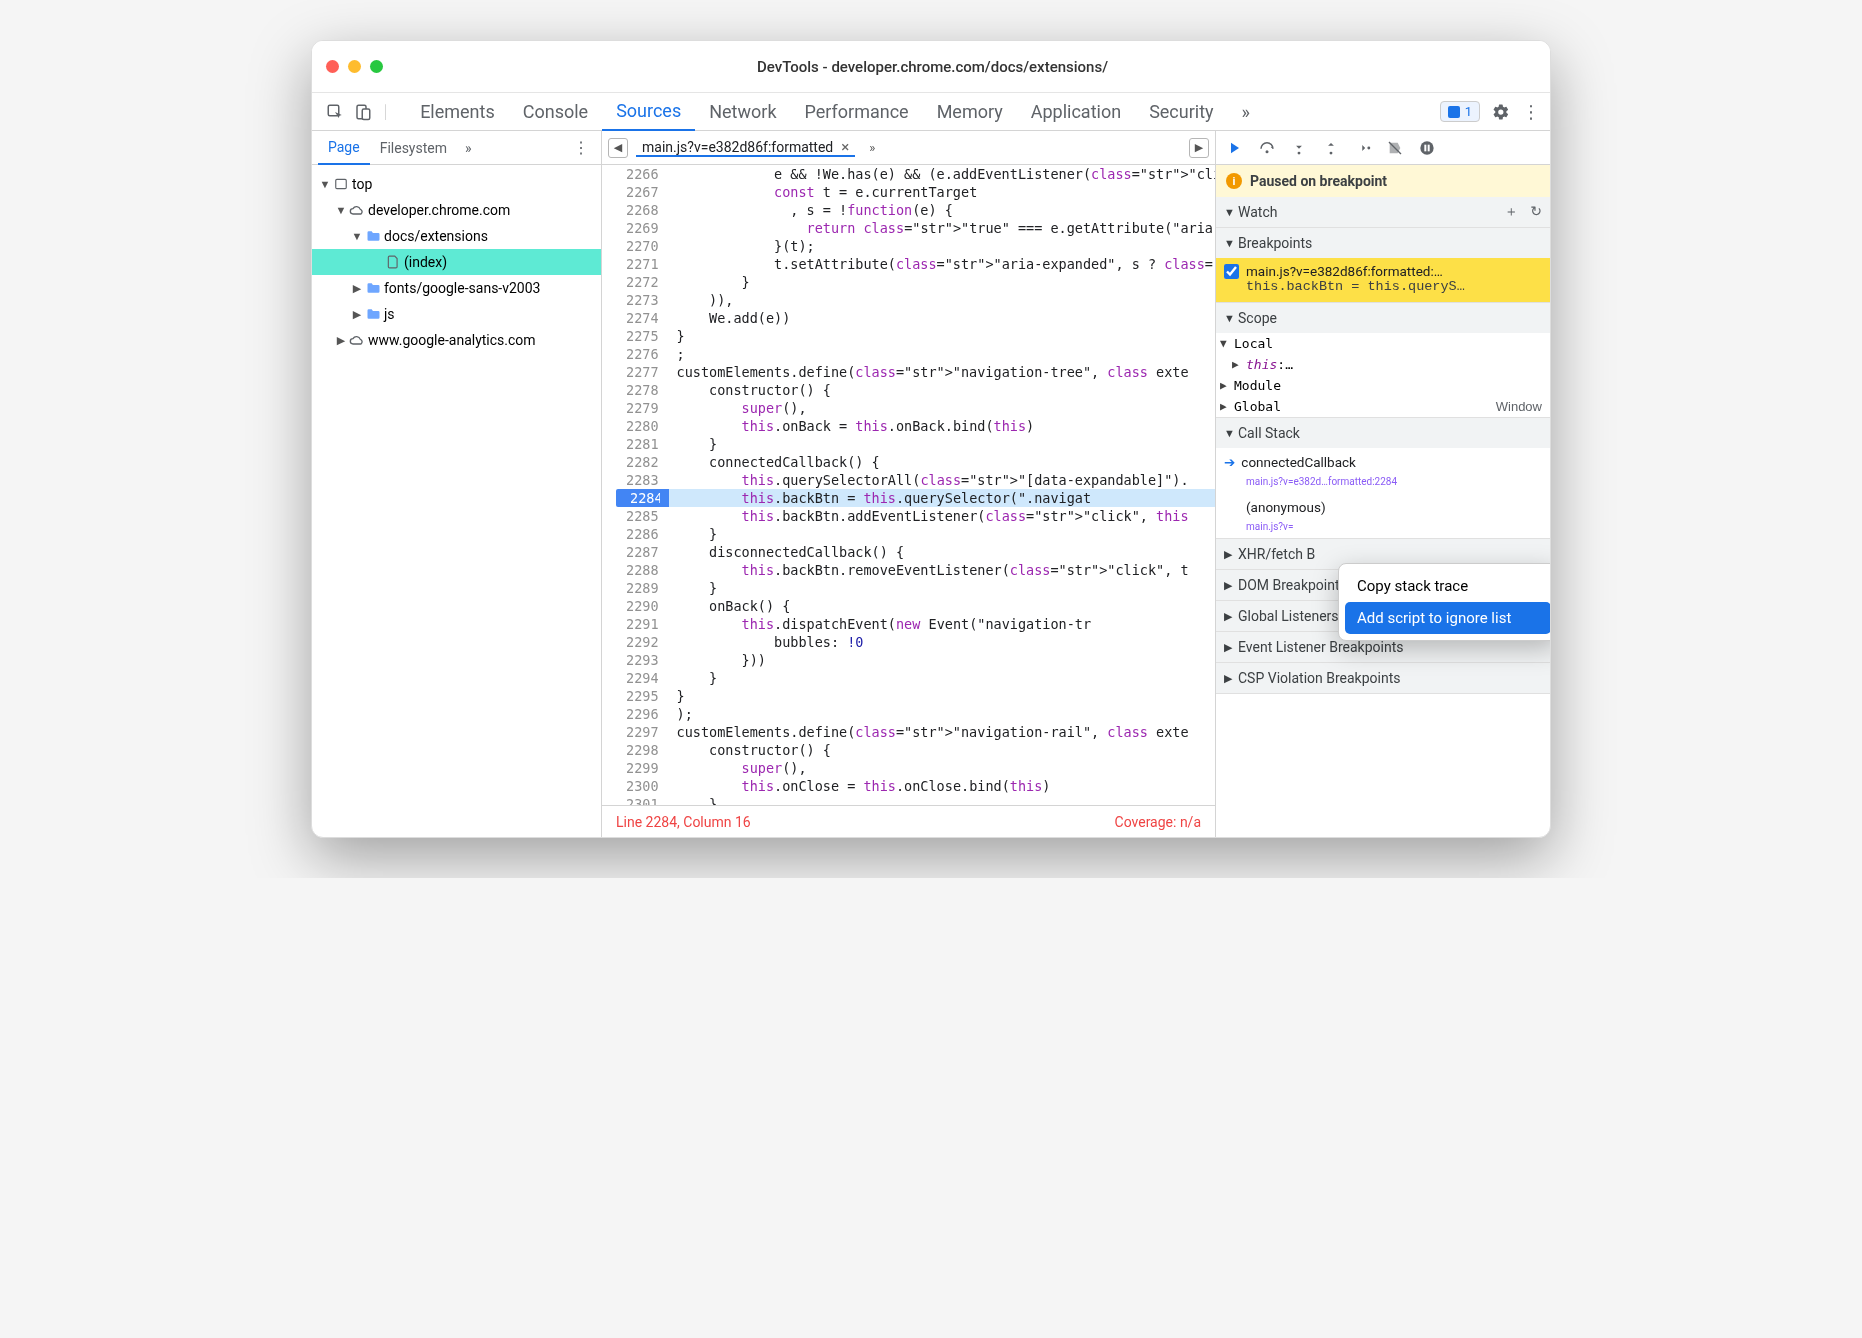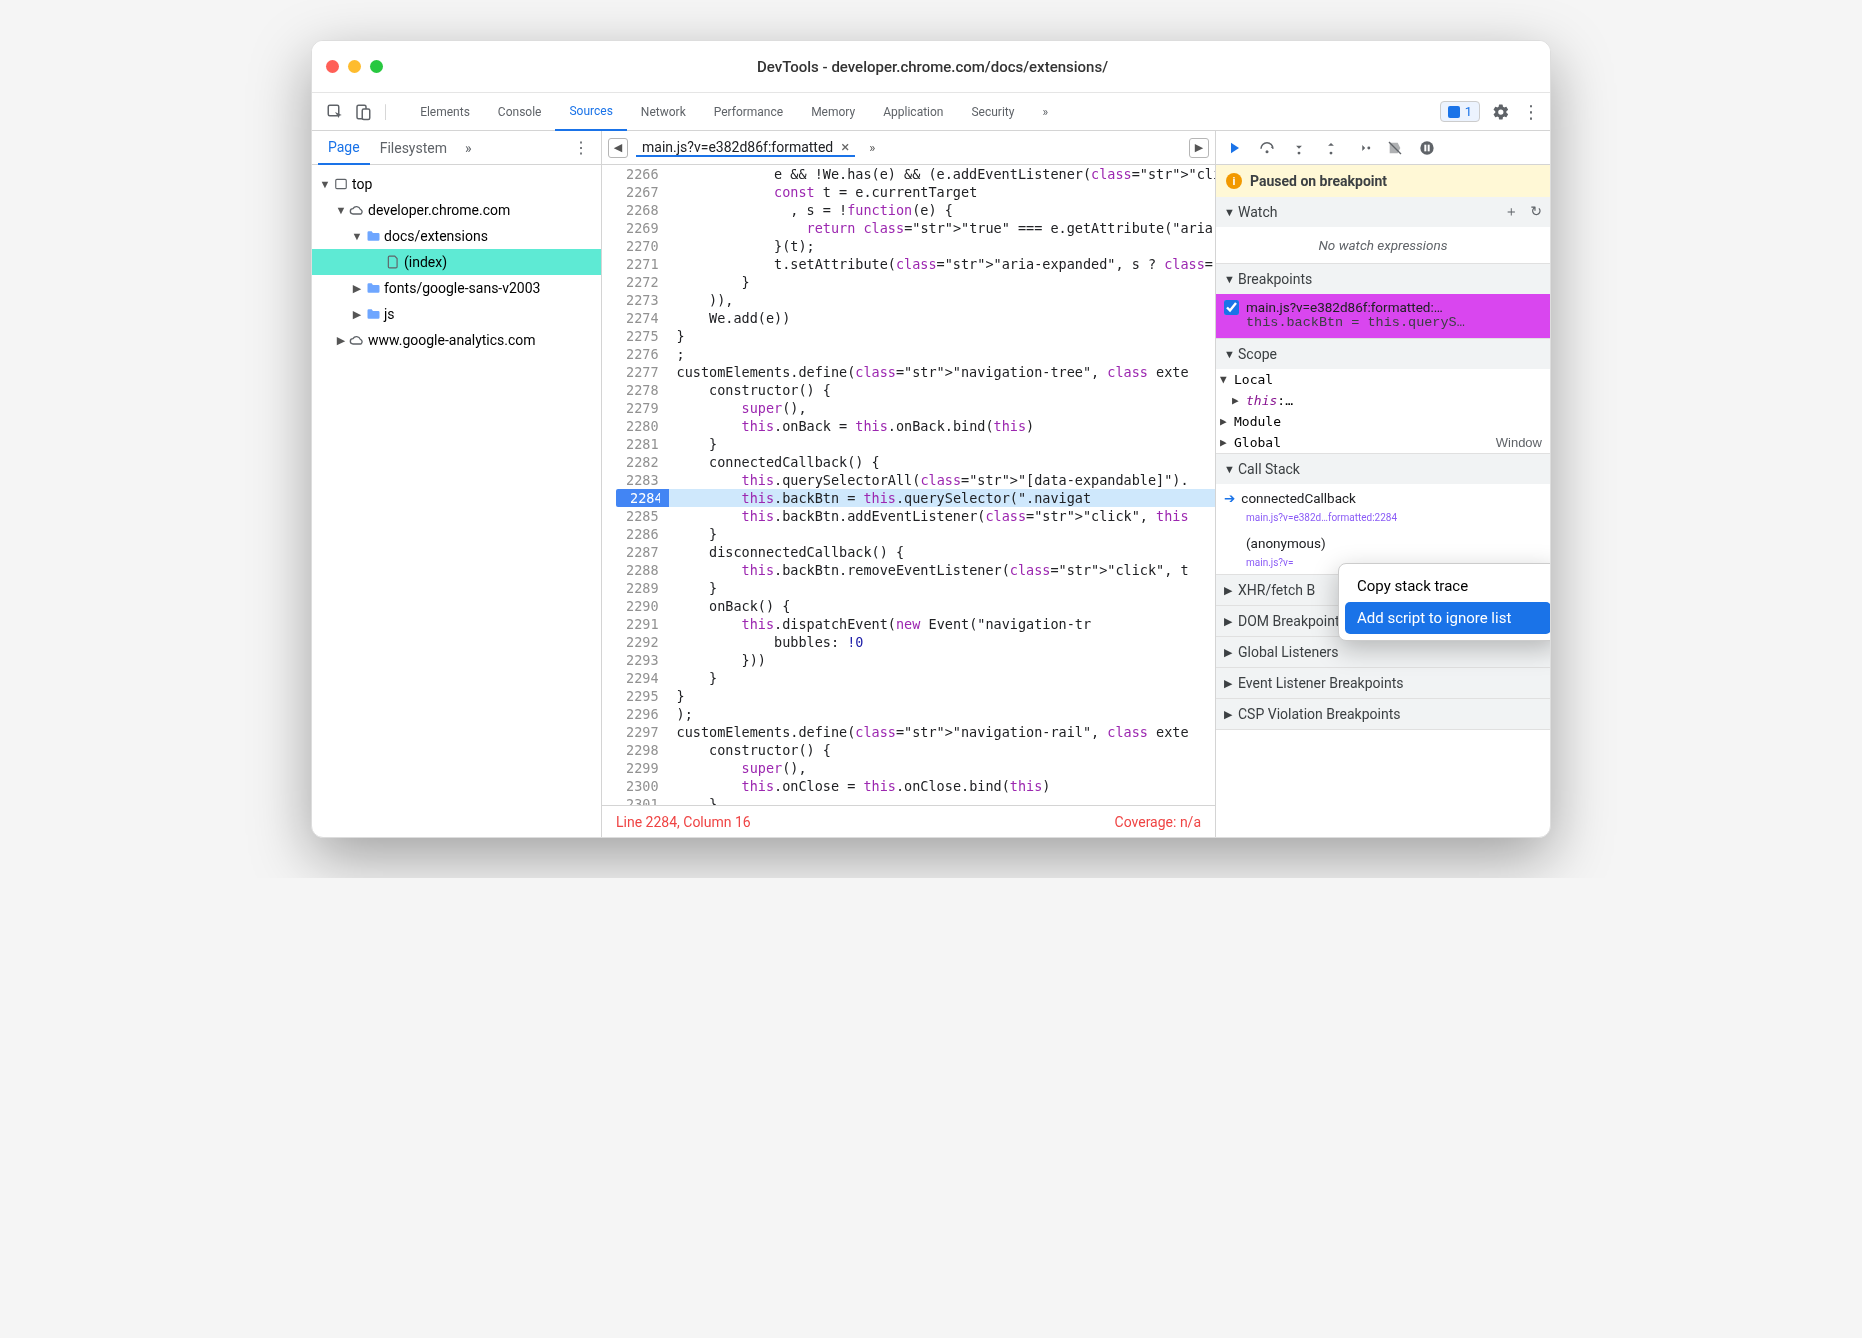--- a/index.html
+++ b/index.html
@@ -34,21 +34,21 @@
   .titlebar .title { flex:1; text-align:center; font-size:15px; color:#333; font-weight:500; }
   
   .toptabs {
     display:flex; align-items:center;
     height:38px; border-bottom:1px solid #d4d4d4;
     padding: 0 10px 0 6px;
     color:#5f6368;
   }
   .toptabs .icon-left { display:flex; gap:10px; padding:0 8px; align-items:center; }
   .toptabs .tabs { display:flex; align-items:center; margin-left:8px; gap:0; flex:1; }
-  .toptabs .tab { padding:0 14px; height:38px; display:flex; align-items:center; cursor:pointer; font-size:12px;text-align:right; }
+  .toptabs .tab { padding:0 14px; height:38px; display:flex; align-items:center; cursor:pointer; font-size:18px;text-align:right; }
   .toptabs .tab.active { color:#1a73e8; border-bottom:2px solid #1a73e8; }
   .toptabs .right { display:flex; align-items:center; gap:12px; }
   .issue-badge { display:flex; align-items:center; gap:5px; border:1px solid #ccc; border-radius:4px; padding:2px 7px; background:#ecf3fe; color:#1a73e8; font-size:13px;}
   .issue-badge .sq { width:12px; height:12px; background:#1a73e8; border-radius:2px; position:relative; }
   .issue-badge .sq:after { content:''; position:absolute; bottom:-3px; left:3px; border:3px solid transparent; border-top-color:#1a73e8;}
   
   .body { display:flex; height: 706px; }
   .panel-left {
     width: 290px; border-right:1px solid #d4d4d4;
     display:flex; flex-direction:column;
@@ -90,21 +90,21 @@
   .dbg-toolbar .ico { width:18px; height:18px; display:flex; align-items:center; justify-content:center; cursor:pointer;}
   .dbg-toolbar .play { color:#1a73e8; }
   .paused { background:#fff8d6; color:#3c4043; padding:8px 10px; display:flex; align-items:center; gap:8px; font-size:14px;}
   .paused .i { width:16px; height:16px; border-radius:50%; background:#f29900; color:#fff; display:flex; align-items:center; justify-content:center; font-size:11px; font-weight:bold;}
   .section { border-bottom:1px solid #e0e0e0; }
   .sec-head { background:#f1f3f4; height:30px; display:flex; align-items:center; padding:0 8px; font-size:14px; color:#3c4043; cursor:pointer;}
   .sec-head .tw { width:14px; font-size:11px; }
   .sec-head .right { margin-left:auto; display:flex; gap:12px; color:#5f6368;}
   .sec-body { font-size:13.5px; }
   .watch-empty { text-align:center; color:#5f6368; font-style:italic; padding:10px 0; }
-  .bp-item { background:#d946ef; padding:5px 4px 8px 8px; }
+  .bp-item { background:#fde047; padding:5px 4px 8px 8px; }
   .bp-item .row1 { display:flex; align-items:center; gap:7px;}
   .bp-item input[type=checkbox]{ accent-color:#1a73e8; width:15px; height:15px;}
   .bp-item .file { color:#202124; }
   .bp-item .snip { font-family:Liberation Mono, monospace; color:#3c4043; padding-left:22px; white-space:nowrap; overflow:hidden; text-overflow:ellipsis;}
   .scope-row { display:flex; padding:3px 8px 3px 4px; font-family:Menlo,Consolas,monospace; font-size:13px; align-items:center;}
   .scope-row .tw { width:14px; font-size:11px; color:#444;}
   .scope-row .k { }
   .scope-row .this { color:#881391; font-style:italic;}
   .scope-row .v { margin-left:auto; color:#5f6368; font-family:-apple-system,sans-serif;}
   .call-item { padding:6px 10px 6px 8px; display:flex; gap:6px; flex-direction:column;}
@@ -364,21 +364,20 @@
 
       <div class="section">
         <div class="sec-head">
           <span class="tw">▼</span>
             <span>Watch</span>
           <span class="right">
             <span>＋</span>
             <span>↻</span>
           </span>
         </div>
-        <div class="sec-body watch-empty">No watch expressions</div>
       </div>
 
       <div class="section">
         <div class="sec-head">
           <span class="tw">▼</span>
             <span>Breakpoints</span>
         </div>
         <div class="sec-body bp-item">
           <div class="row1">
             <input type="checkbox" checked="" style="">

